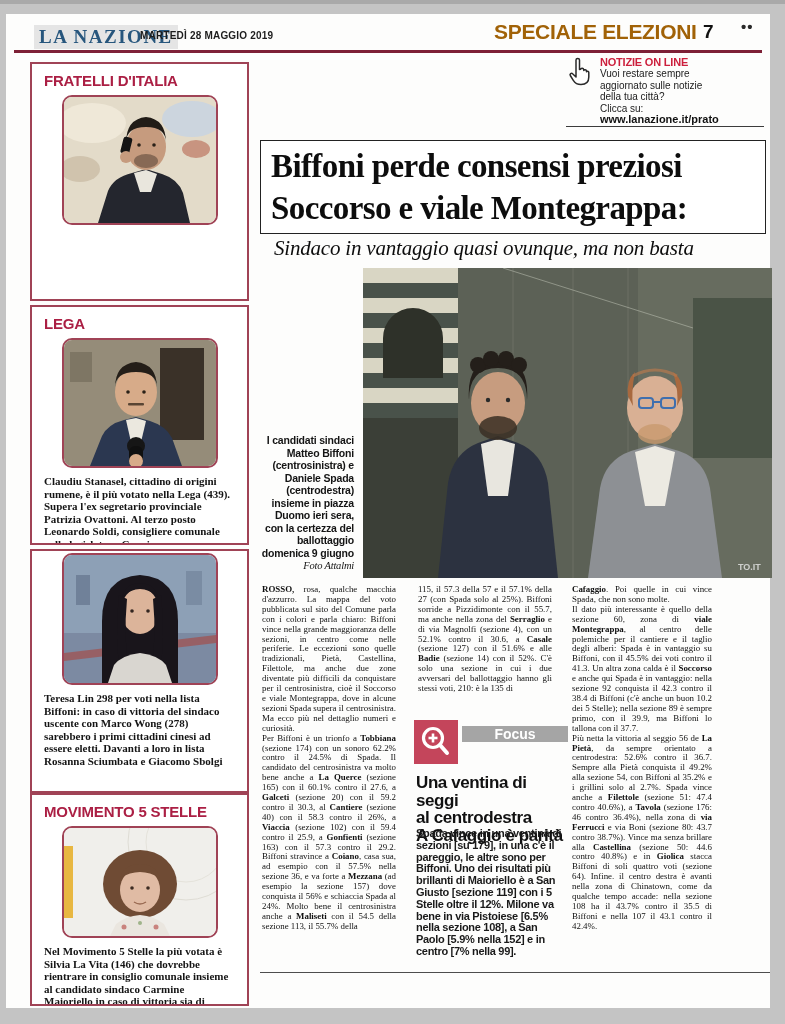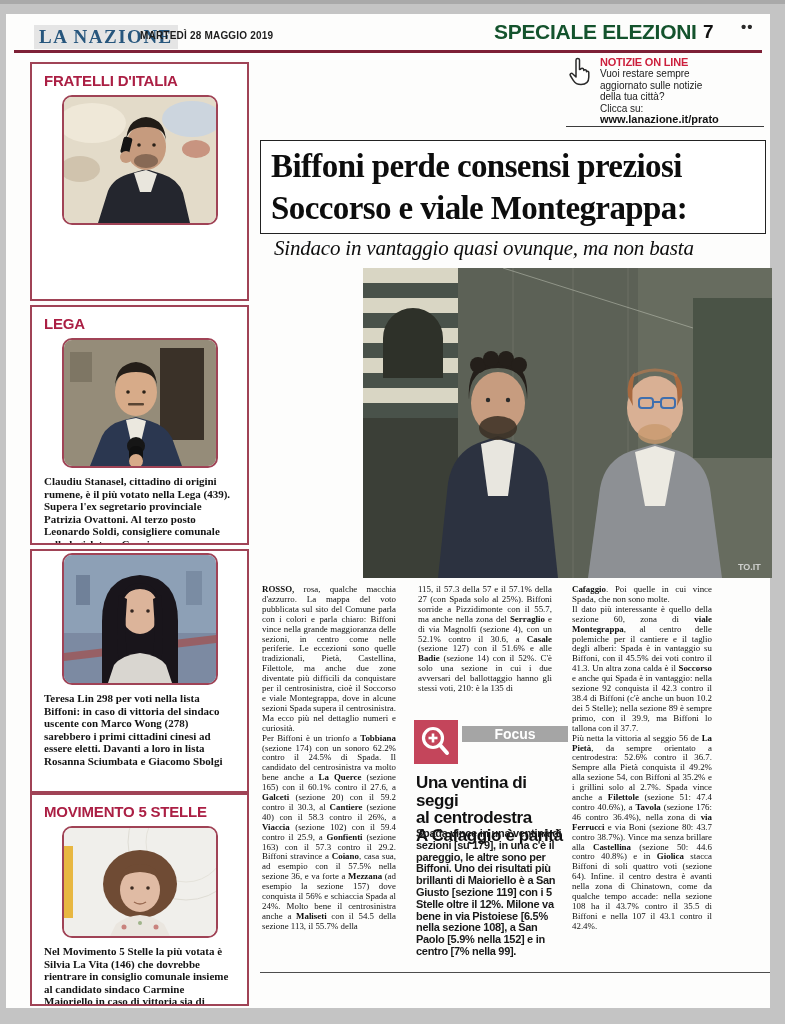--- a/index.html
+++ b/index.html
@@ -6,21 +6,21 @@
   #canvas{position:relative;width:785px;height:1024px;background:#c4c4c4;overflow:hidden;
           font-family:"Liberation Sans",sans-serif;}
   #canvas::before{content:"";position:absolute;left:0;top:0;width:785px;height:4px;background:#a9a9a9;}
   .abs{position:absolute;}
   .page{left:6px;top:14px;width:764px;height:994px;background:#fdfdfc;}
   
   .masthead{left:28px;top:11px;background:#e5e5e5;color:#27567d;
             font-family:"Liberation Serif",serif;font-weight:bold;font-size:19px;
             letter-spacing:1.5px;padding:1px 5px;}
   .edition-date{left:134px;top:16px;font-size:10px;font-weight:600;color:#1c1c1c;letter-spacing:.2px;}
-  .section-title{left:488px;top:6px;font-size:21px;font-weight:900;color:#14532d;letter-spacing:-.3px;}
+  .section-title{left:488px;top:6px;font-size:21px;font-weight:900;color:#a16207;letter-spacing:-.3px;}
   .page-number{left:697px;top:7px;font-size:19px;font-weight:bold;color:#111;}
   .folio-dots{left:735px;top:4px;font-size:15px;font-weight:bold;color:#2a2a2a;letter-spacing:1px;}
   .head-rule{left:8px;top:36px;width:748px;height:3px;background:#7d2036;}
   
   .notizie{left:560px;top:42px;width:198px;height:72px;}
   .hand-icon{position:absolute;left:0;top:1px;width:26px;height:30px;}
   .notizie-title{position:absolute;left:34px;top:0;font-size:11px;font-weight:800;color:#cc1f3c;letter-spacing:-.2px;}
   .notizie-lines{position:absolute;left:34px;top:12px;font-size:10px;line-height:11.5px;color:#1a1a1a;}
   .notizie-lines span{display:block;}
   .notizie-url{position:absolute;left:34px;top:57px;font-size:11px;font-weight:bold;color:#111;}
@@ -180,20 +180,24 @@
     </div>
 
     <div class="abs headline-box">
       <div class="headline">
         <div>Biffoni perde consensi preziosi</div>
         <div>Soccorso e viale Montegrappa:</div>
       </div>
     </div>
     <div class="abs subtitle">Sindaco in vantaggio quasi ovunque, ma non basta</div>
 
+    <div class="abs photo-caption">
+      <span>I candidati sindaci Matteo Biffoni (centrosinistra) e Daniele Spada (centrodestra) insieme in piazza Duomo ieri sera, con la certezza del ballottaggio domenica 9 giugno</span><br>
+      <span class="photo-credit">Foto Attalmi</span>
+    </div>
 
     <div class="abs main-photo">
       <svg viewBox="0 0 409 310" width="409" height="310">
         <defs>
           <linearGradient id="bgGrad" x1="0" y1="0" x2="0" y2="1">
             <stop offset="0" stop-color="#6a6e62"></stop>
               <stop offset="1" stop-color="#4d5248"></stop>
           </linearGradient>
         </defs>
         <rect width="409" height="310" fill="url(#bgGrad)"></rect>

